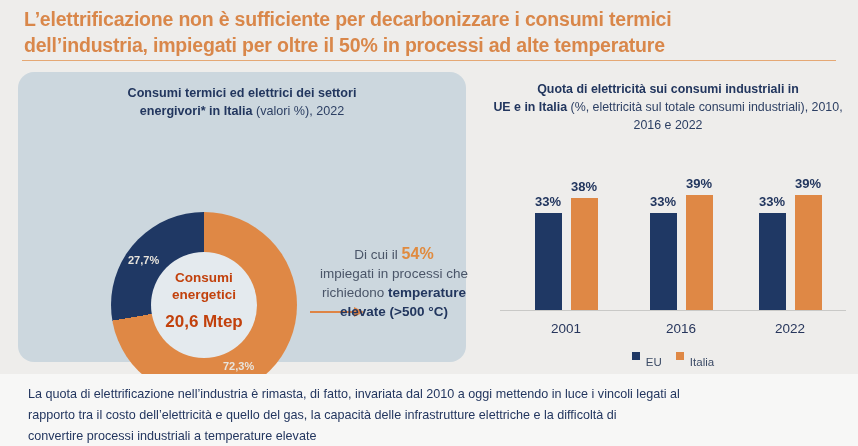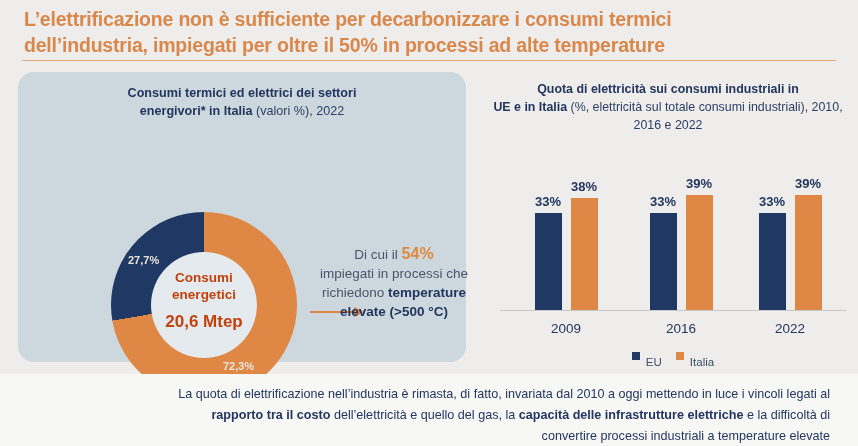--- a/index.html
+++ b/index.html
@@ -180,28 +180,28 @@
   }
   #bar-legend .lg-tx { font-size: 11.5px; color: #3c4b66; }
   #bar-legend .lg-sq { width: 8px; height: 8px; }
 
   
   #footer {
     position: absolute;
     left: 0; top: 374px; width: 858px; height: 72px;
     background: #f7f7f6;
     padding: 10px 28px 0 28px;
-    text-align: right;
+    text-align: left;
   }
   #footer .fline {
     font-size: 12.6px;
     line-height: 21px;
     color: #23365f;
   }
-  #footer .b { font-weight: bold; }
+  #footer .b { font-weight: normal; }
 </style>
 </head>
 <body>
 
 <div id="page">
 
   <div id="header">
     <div class="title-line">L’elettrificazione non è sufficiente per decarbonizzare i consumi termici</div>
     <div class="title-line">dell’industria, impiegati per oltre il 50% in processi ad alte temperature</div>
   </div>
@@ -264,21 +264,21 @@
       <div class="bars">
         <div class="bar">
           <div class="vlabel">33%</div>
           <div class="fill" style="height:97px;background:#1f3864"></div>
         </div>
         <div class="bar">
           <div class="vlabel">38%</div>
           <div class="fill" style="height:112px;background:#df8845"></div>
         </div>
       </div>
-      <div class="cat-label">2009</div>
+      <div class="cat-label">2001</div>
     </div>
 
     <div class="bar-group" style="left:131px">
       <div class="bars">
         <div class="bar">
           <div class="vlabel">33%</div>
           <div class="fill" style="height:97px;background:#1f3864"></div>
         </div>
         <div class="bar">
           <div class="vlabel">39%</div>

